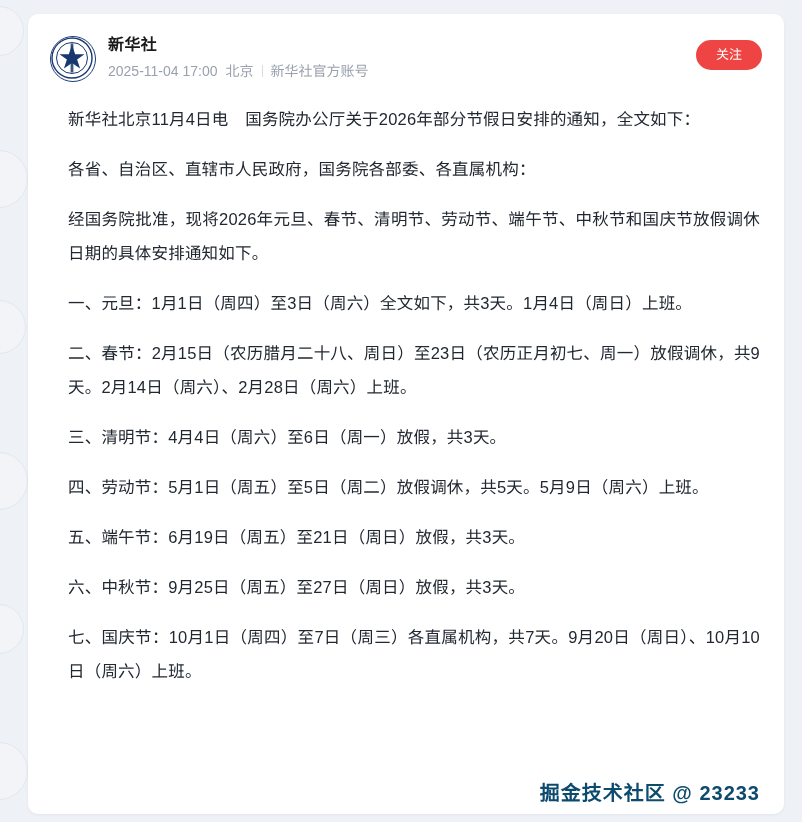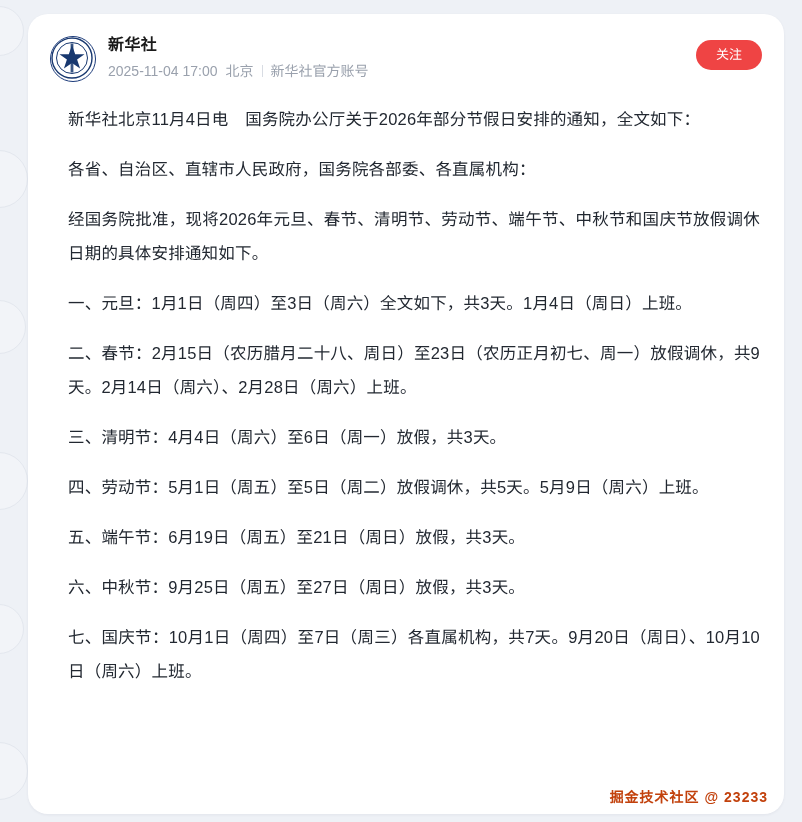--- a/index.html
+++ b/index.html
@@ -38,21 +38,21 @@
     z-index: 1;
     width: 802px;
     height: 822px;
     box-sizing: border-box;
     padding: 14px 18px 0 28px;
   }
 
   .card {
     position: relative;
     background: #ffffff;
-    border-radius: 20px;
+    border-radius: 10px;
     box-shadow: 0 1px 3px rgba(30, 40, 60, 0.06);
     min-height: 800px;
     padding: 16px 22px 0 22px;
     box-sizing: border-box;
     overflow: hidden;
   }
 
   
   .header {
     display: flex;
@@ -127,24 +127,24 @@
   .article p {
     margin: 0 0 16px 16px;
     text-align: justify;
   }
   .article p:last-child { margin-bottom: 0; }
   .indent { text-indent: 0; }
 
   
   .watermark {
     position: absolute;
-    right: 16px;
+    right: 24px;
     bottom: 8px;
-    font-size: 14px;
-    color: #c2410c;
+    font-size: 20px;
+    color: #0c4a6e;
     letter-spacing: 1px;
     font-weight: bold;
     white-space: nowrap;
   }
 </style>
 </head>
 <body>
 
 <div class="bg-decor">
   <div class="circ" style="left:-26px; top:6px; width:48px; height:48px;"></div>

